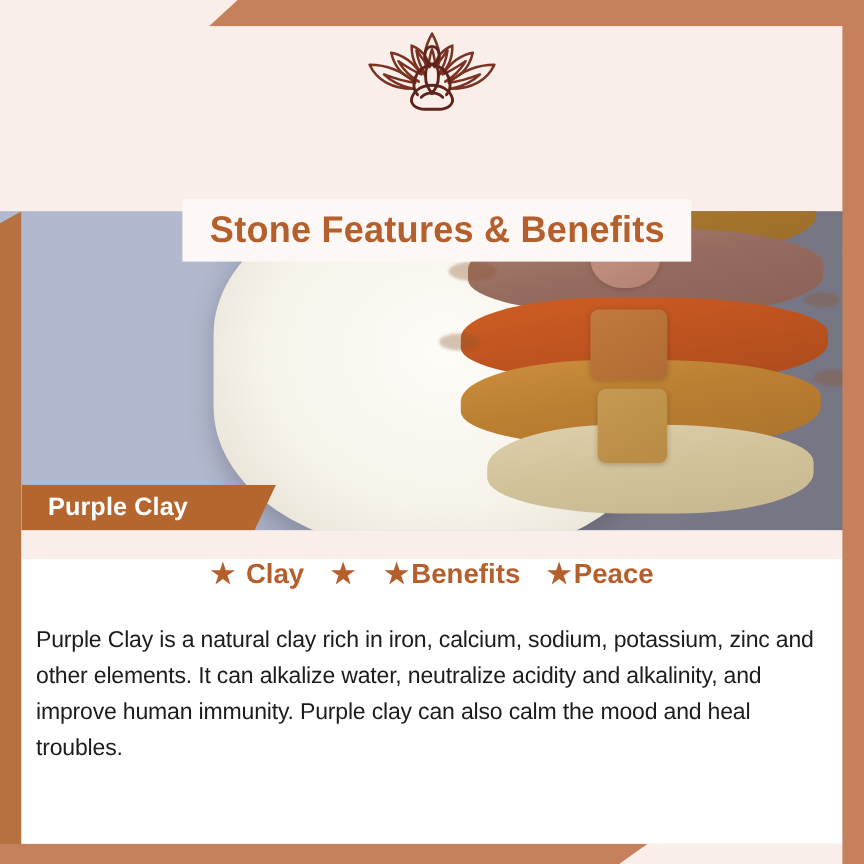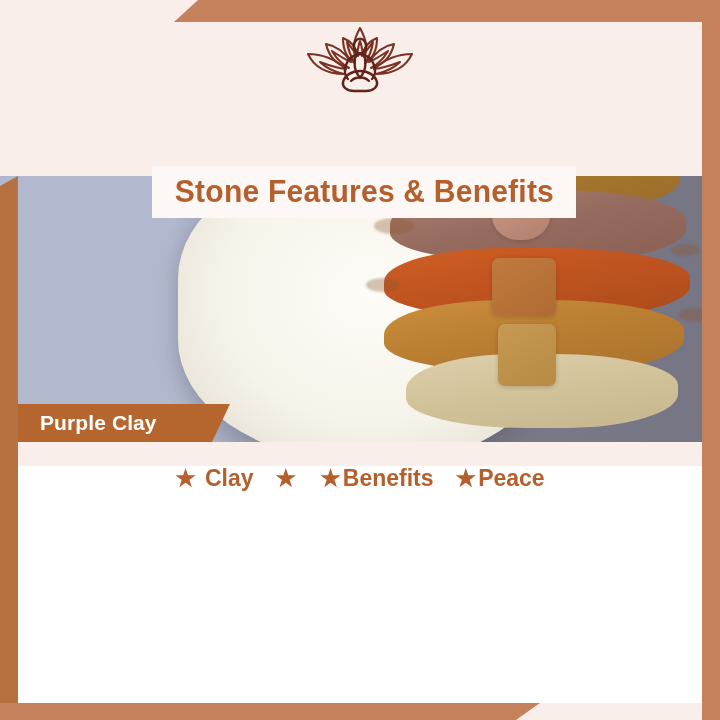--- a/index.html
+++ b/index.html
@@ -363,14 +363,15 @@
     <div class="benefit">
       <span class="star">★</span>
       <span>Benefits</span>
     </div>
     <div class="benefit">
       <span class="star">★</span>
       <span>Peace</span>
     </div>
   </div>
 
+  <p class="description">Purple Clay is a natural clay rich in iron, calcium, sodium, potassium, zinc and other elements. It can alkalize water, neutralize acidity and alkalinity, and improve human immunity. Purple clay can also calm the mood and heal troubles.</p>
 
 </div>
 
 </body></html>

